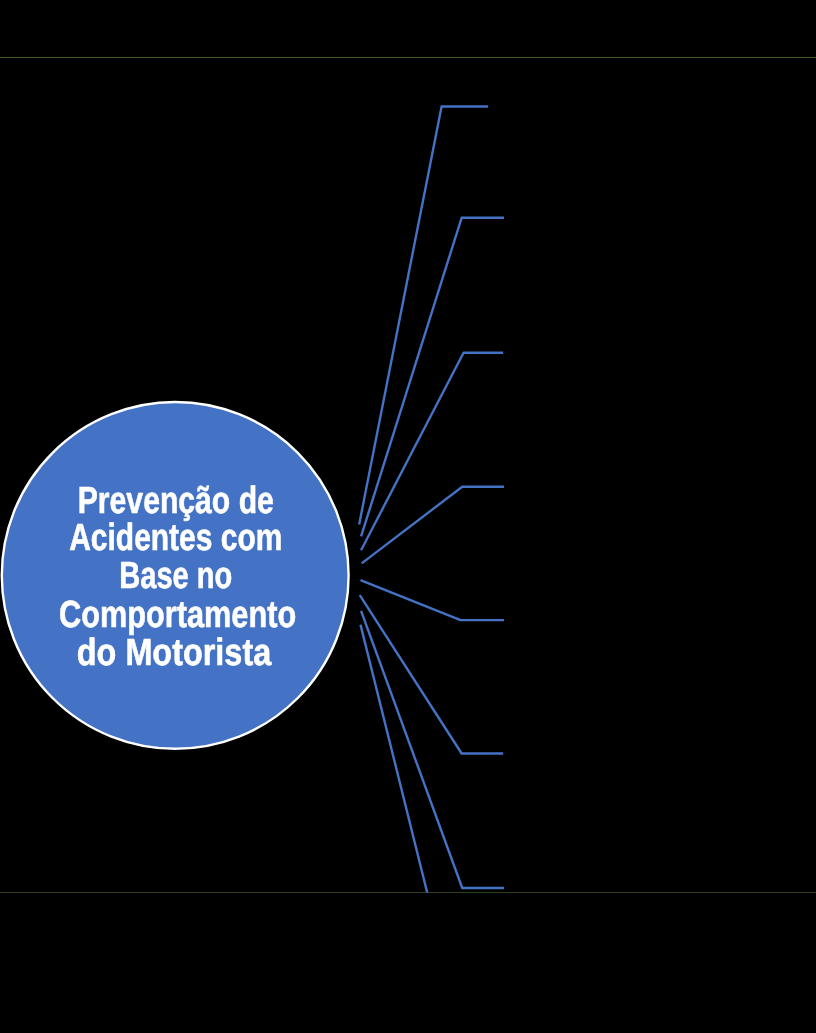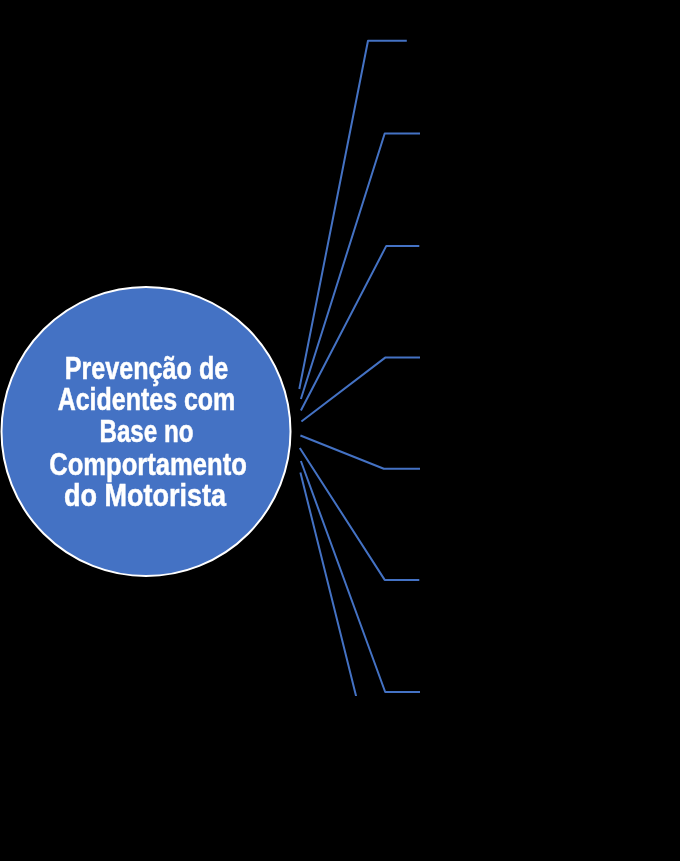--- a/index.html
+++ b/index.html
@@ -1,16 +1,16 @@
 <!DOCTYPE html>
 <html><head>
 <meta charset="utf-8">
 <style>
   html,body{margin:0;padding:0;background:#000;}
-  .stage{position:relative;width:680px;height:696px;background:#bef264;overflow:hidden;}
+  .stage{position:relative;width:680px;height:696px;background:#bef264;overflow:hidden;margin-top:48px;}
   svg{position:absolute;left:0;top:0;}
   text{font-family:"Liberation Sans", sans-serif;font-weight:bold;fill:#ffffff;}
 </style>
 </head>
 <body>
 <div class="stage">
 <svg width="680" height="861" viewBox="0 0 680 861">
   <rect x="0" y="0" width="680" height="861" fill="#000000"></rect>
   <g stroke="#4472C4" stroke-width="2" fill="none" stroke-linejoin="round" stroke-linecap="butt">
     <polyline points="299.3,389 368,40.7 406.8,40.7"></polyline>

